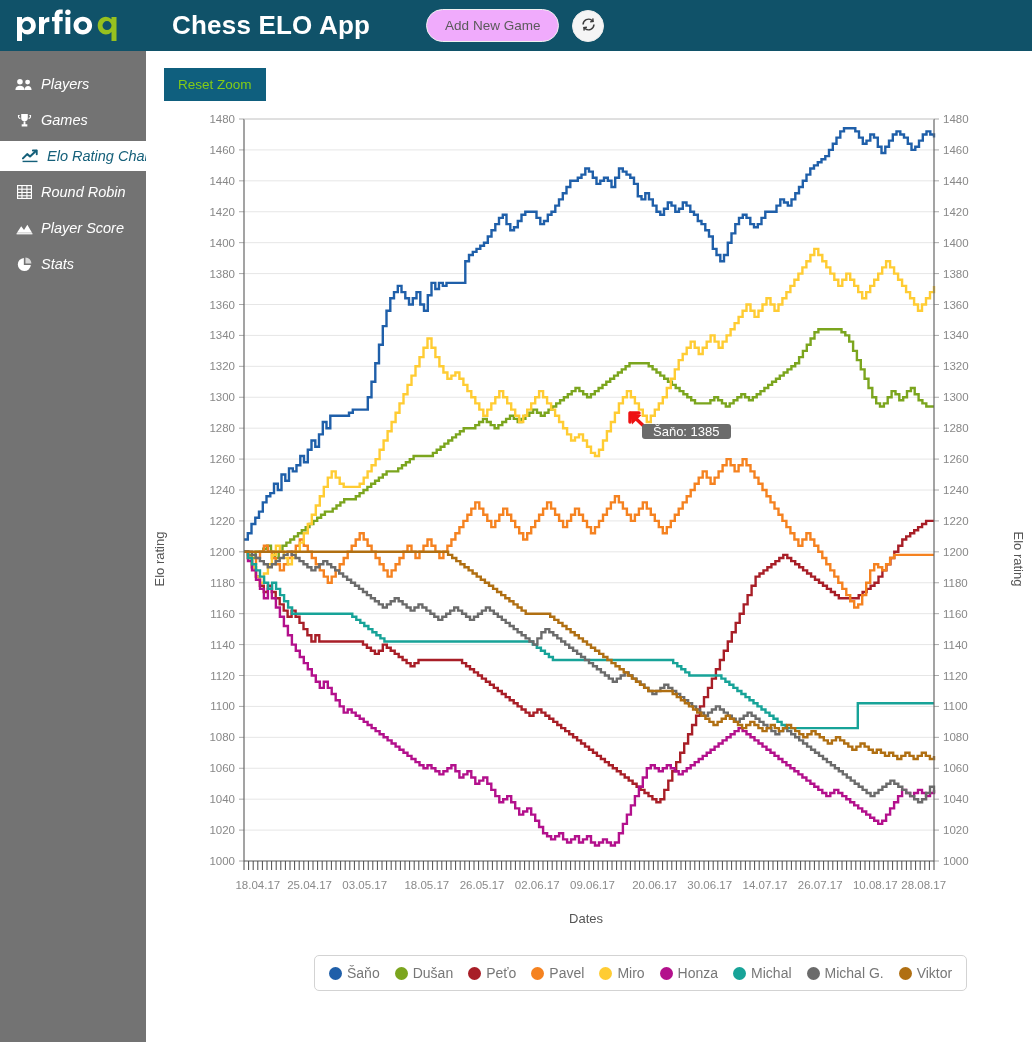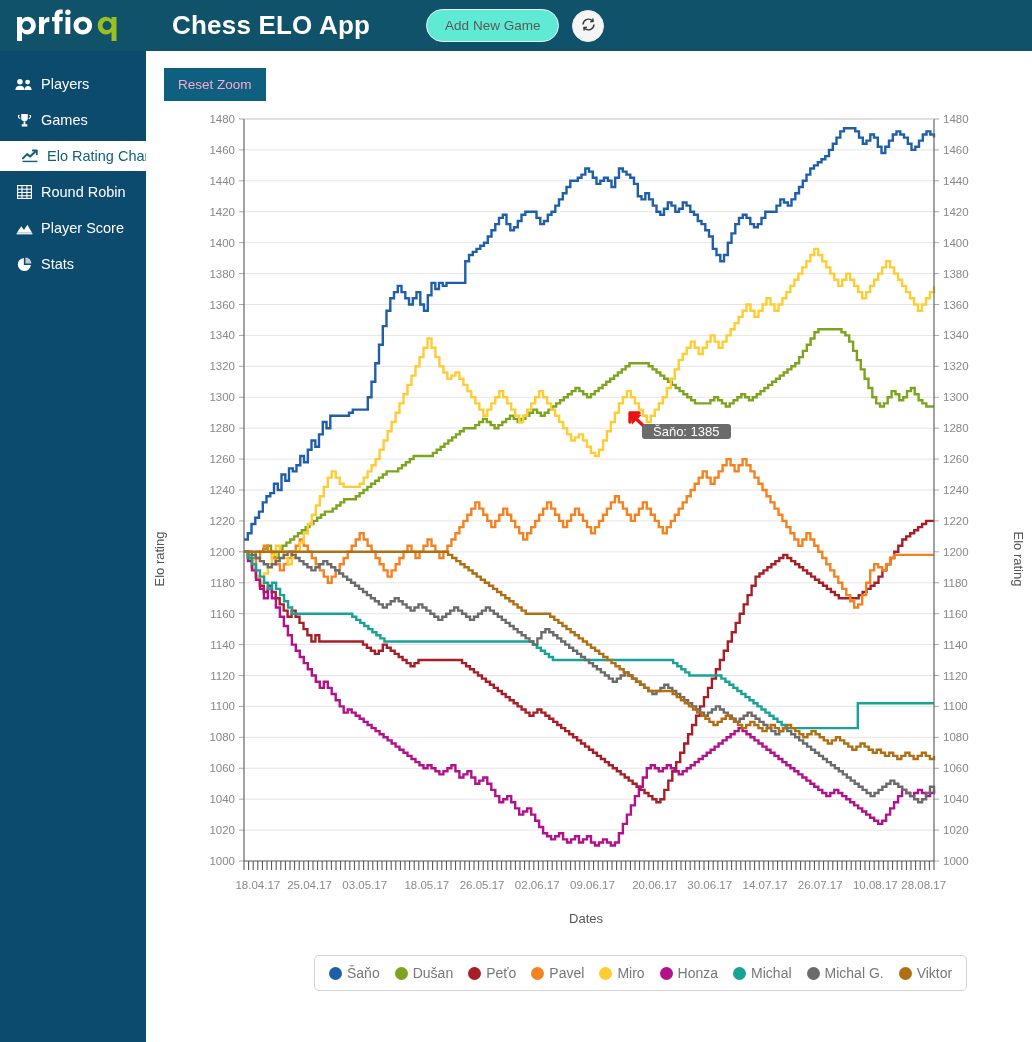--- a/index.html
+++ b/index.html
@@ -28,21 +28,21 @@
   .app-title {
     color: #ffffff;
     font-size: 26px;
     font-weight: bold;
     letter-spacing: .2px;
     margin-left: 26px;
     white-space: nowrap;
   }
   .add-game-btn {
     margin-left: 56px;
-    background: #5eead4;
+    background: #f0abfc;
     color: #5a5a5a;
     border: 1px solid #f0f0f0;
     border-radius: 18px;
     height: 33px;
     padding: 0 18px;
     font-size: 13.5px;
     font-family: "Liberation Sans", sans-serif;
     cursor: pointer;
     white-space: nowrap;
   }
@@ -54,22 +54,23 @@
     border: 1px solid #ededed;
     display: flex; align-items: center; justify-content: center;
     cursor: pointer;
     padding: 0;
   }
 
   
   .sidebar {
     position: absolute; top: 51px; left: 0;
     width: 146px; height: 991px;
-    background: #0c4a6e;
+    background: #737373;
     padding-top: 12px;
+    font-style: italic;
   }
   .nav-item {
     display: flex; align-items: center;
     height: 30px;
     margin: 6px 0;
     padding-left: 14px;
     color: #ffffff;
     font-size: 14.5px;
     cursor: pointer;
     white-space: nowrap;
@@ -90,21 +91,21 @@
 
   
   .content {
     position: absolute; top: 51px; left: 146px;
     width: 886px; height: 991px;
     background: #ffffff;
   }
   .reset-zoom {
     position: absolute; left: 18px; top: 17px;
     background: #0f5f7e;
-    color: #f9a8d4;
+    color: #84cc16;
     border: none;
     padding: 9px 14px;
     font-size: 13.5px;
     font-family: "Liberation Sans", sans-serif;
     cursor: pointer;
   }
 
   
   .chart-wrap {
     position: absolute; left: 0; top: 60px;

